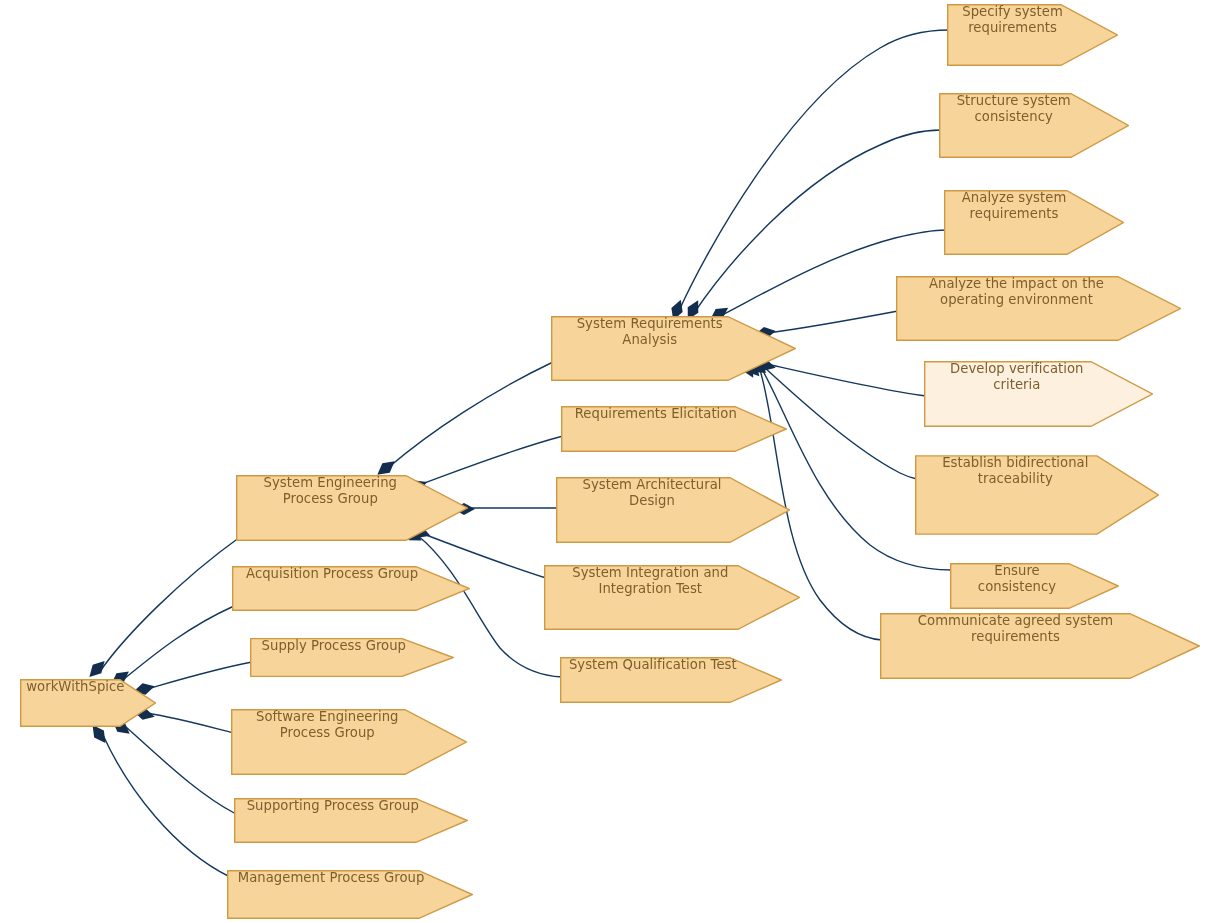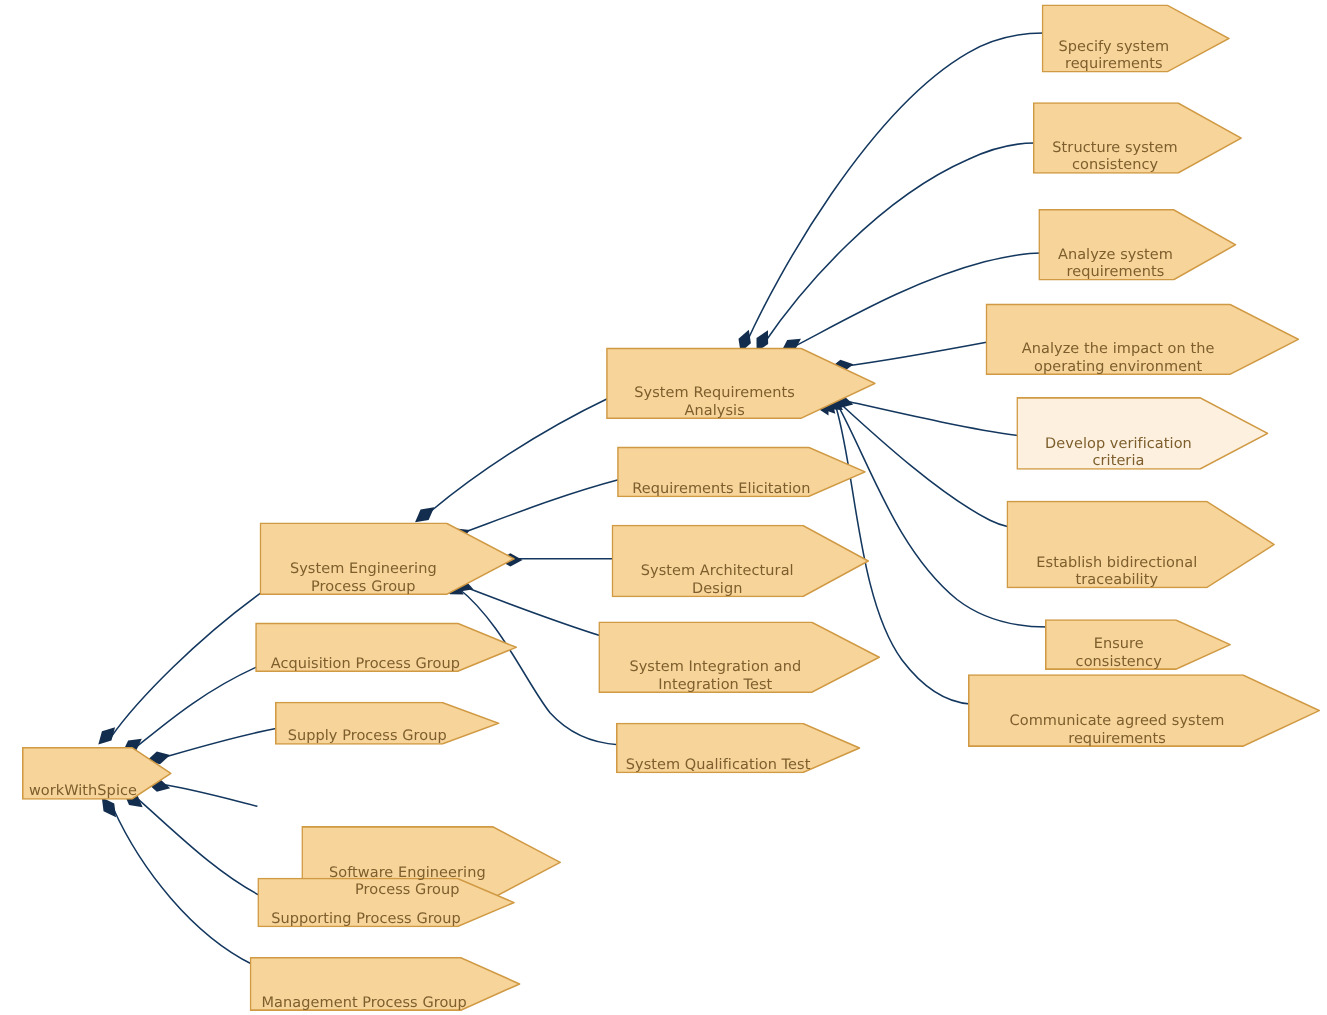--- a/index.html
+++ b/index.html
@@ -52,21 +52,21 @@
     padding:0 6px;
     white-space:pre-line;
     pointer-events:none;
   }
   
   .node .node-label-wrap{
     position:absolute;
     left:0; top:0;
     bottom:0;
     display:flex;
-    align-items:flex-end;
+    align-items:flex-start;
     justify-content:center;
     z-index:2;
   }
 </style>
 </head>
 <body>
 
 <div id="canvas">
 
   <svg id="edge-layer" viewBox="0 0 1206 923" preserveAspectRatio="none" aria-hidden="true">
@@ -179,21 +179,21 @@
         </div>
       </div>
       <div class="node" style="left: 250px; top: 638px; width: 204px; height: 39px;">
         <svg class="node-svg" viewBox="0 0 204 45" preserveAspectRatio="none">
           <polygon points="0.7,0.7 152,0.7 203.3,22.5 152,44.3 0.7,44.3" fill="#f7d49a" stroke="#d09a44" stroke-width="1.4" vector-effect="non-scaling-stroke"></polygon>
         </svg>
         <div class="node-label-wrap" style="width: 167.6px;">
           <div class="node-label">Supply Process Group</div>
         </div>
       </div>
-      <div class="node" style="left: 231px; top: 751px; width: 236px; height: 66px; margin-left: 43px;">
+      <div class="node" style="left: 231px; top: 709px; width: 236px; height: 66px;">
         <svg class="node-svg" viewBox="0 0 236 66" preserveAspectRatio="none">
           <polygon points="0.7,0.7 174,0.7 235.3,33 174,65.3 0.7,65.3" fill="#f7d49a" stroke="#d09a44" stroke-width="1.4" vector-effect="non-scaling-stroke"></polygon>
         </svg>
         <div class="node-label-wrap" style="width: 192.6px;">
           <div class="node-label">Software Engineering
 Process Group</div>
         </div>
       </div>
       <div class="node" style="left: 234px; top: 798px; width: 234px; height: 45px;">
         <svg class="node-svg" viewBox="0 0 234 45" preserveAspectRatio="none">

